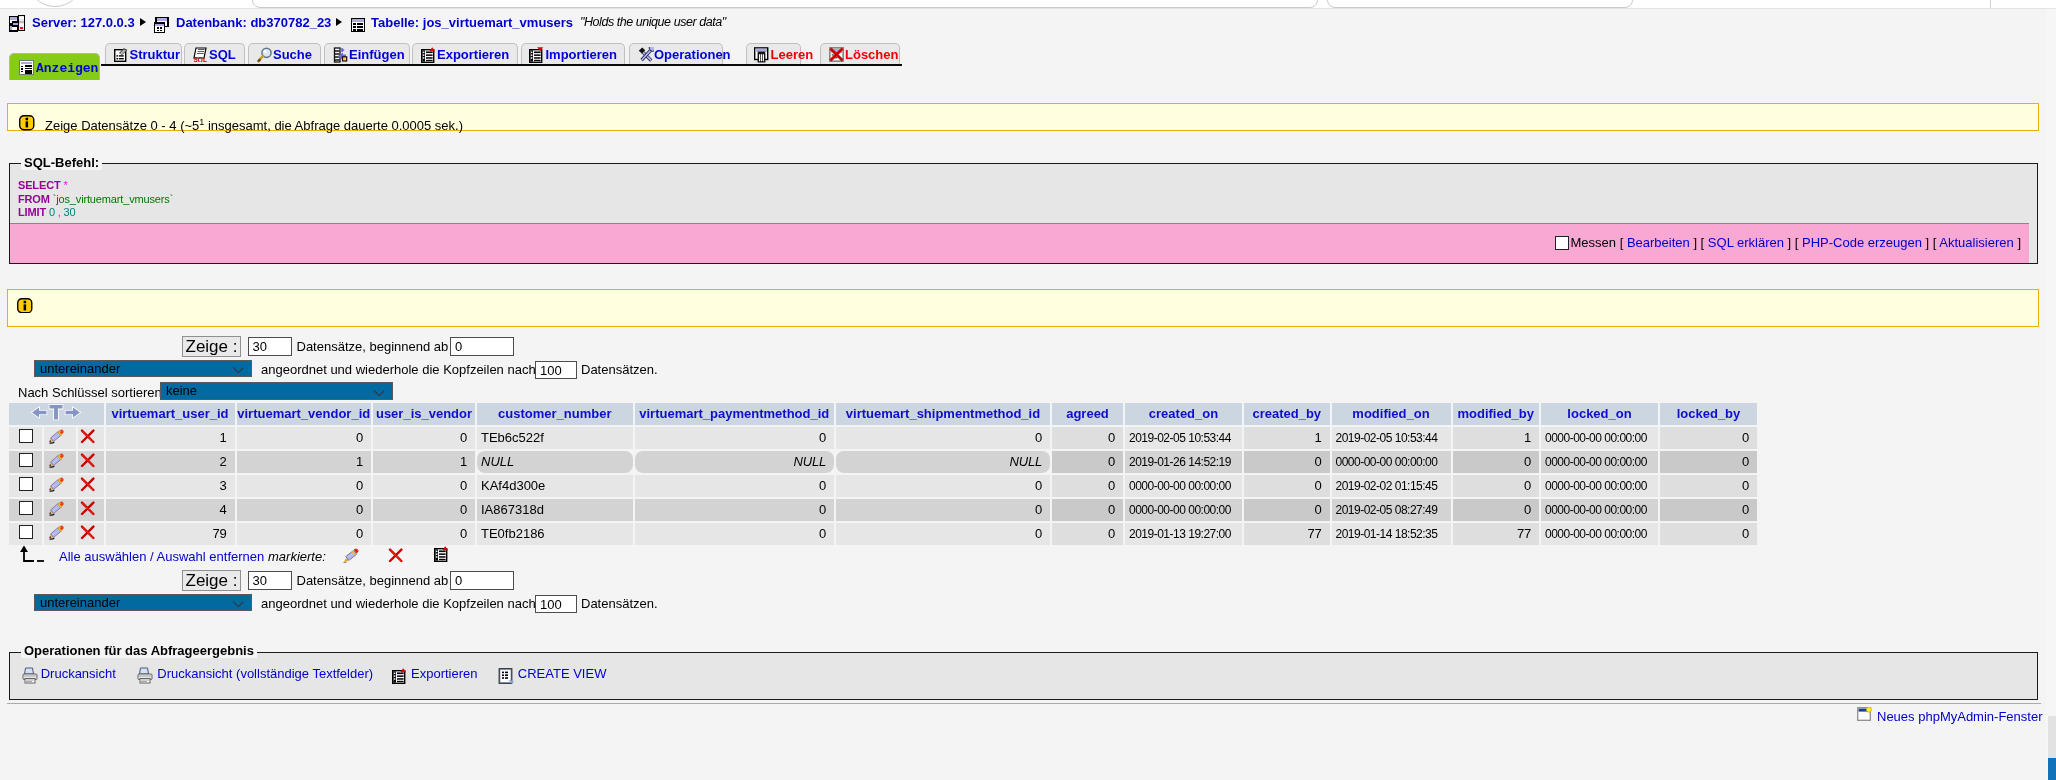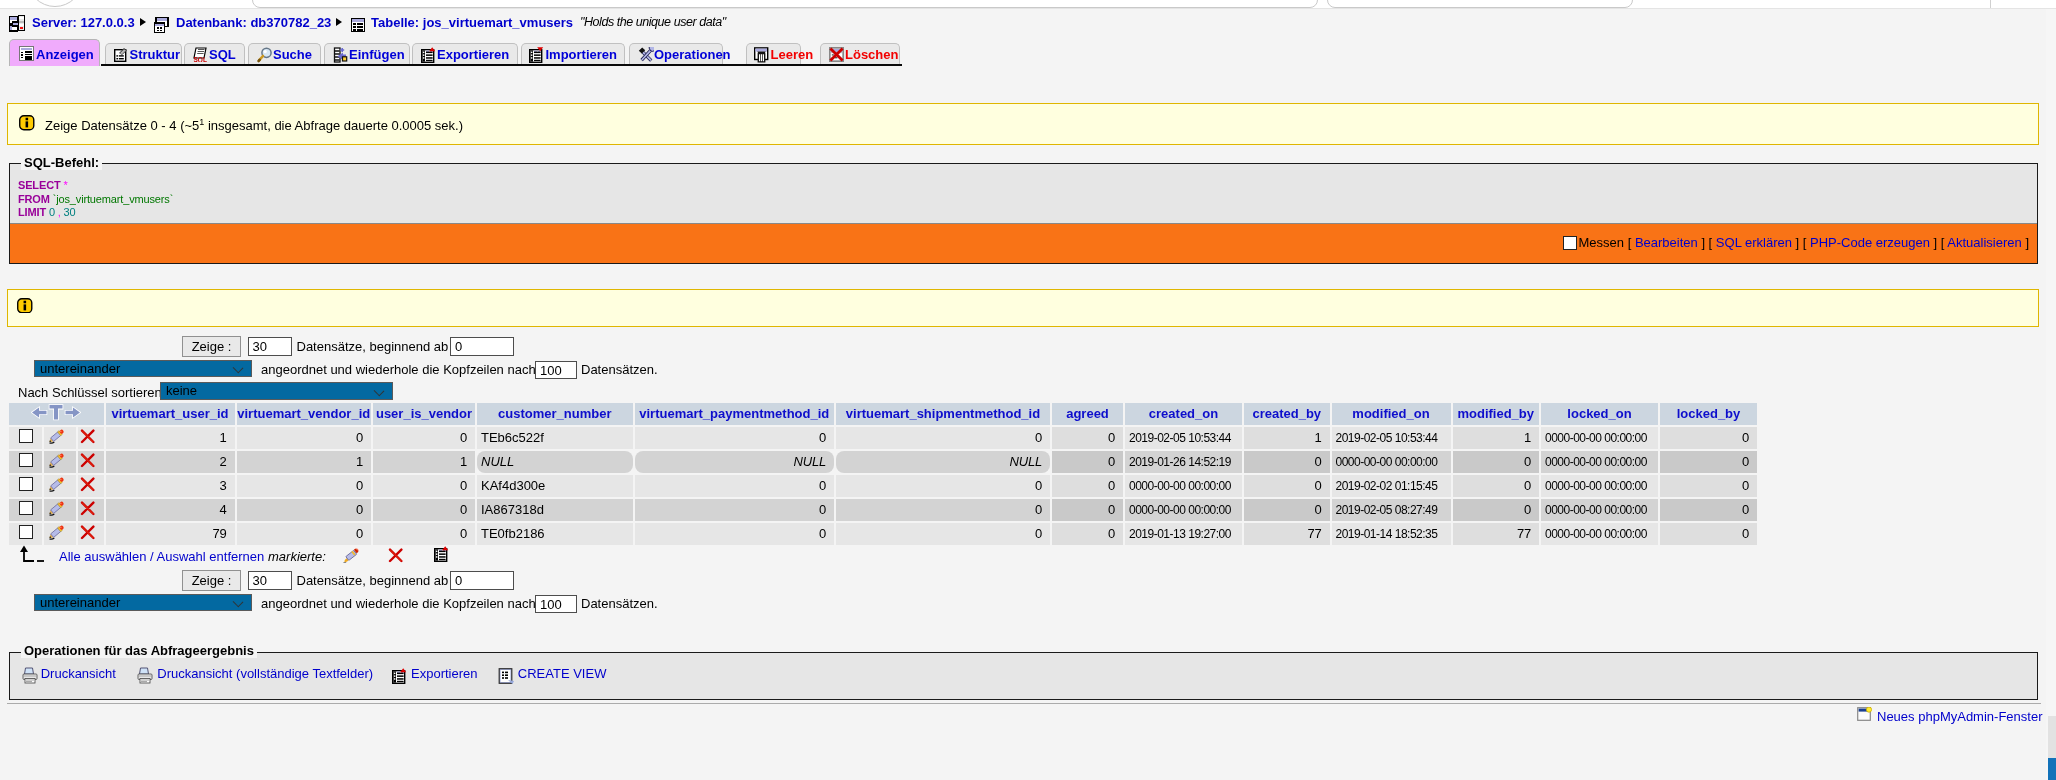--- a/index.html
+++ b/index.html
@@ -11,39 +11,39 @@
   #chrome{position:absolute;left:0;top:0;width:2056px;height:8px;background:#fff;border-bottom:1px solid #e4e4e4;overflow:hidden;}
   #chrome .circ{position:absolute;left:27px;top:-49px;width:54px;height:54px;border:1px solid #c9c9c9;border-radius:50%;background:#fff;}
   #chrome .box{position:absolute;top:-10px;height:16px;background:#fff;border:1px solid #c9c9c9;border-radius:8px;}
   
   .crumb{position:absolute;top:15px;height:17px;font-weight:bold;font-size:13px;}
   .crumb-sep{position:absolute;top:18px;width:0;height:0;border-left:6px solid #000;border-top:4.5px solid transparent;border-bottom:4.5px solid transparent;}
   .comment{position:absolute;top:15px;font-style:italic;font-size:12.5px;letter-spacing:-0.45px;color:#000;font-weight:normal;}
   
   .tab{position:absolute;box-sizing:border-box;height:21.5px;top:42.5px;background:#e9e9e9;border:1px solid #c0c0c0;border-bottom:none;border-radius:5px 5px 0 0;font-weight:bold;font-size:13px;color:#0000d8;white-space:nowrap;}
   .tab .lbl{position:absolute;left:24px;top:3px;}
-  .tab.active{top:39px;height:27px;background:#f0abfc;border-color:#b5b5b5;z-index:3;}
+  .tab.active{top:53px;height:27px;background:#84cc16;border-color:#b5b5b5;z-index:3;font-family:Liberation Mono, monospace;}
   .tab.active .lbl{top:6.5px;}
   .tab.red{color:#f20000;}
   .tab svg{position:absolute;left:7.5px;top:3px;}
   .tab.active svg{top:6px;left:9px;}
   .tab.active .lbl{left:26px;}
   #tabline{position:absolute;left:100.5px;top:63.5px;width:801px;height:2px;background:#0a0a0a;z-index:2;}
   
   .notice{position:absolute;left:7px;width:2032px;box-sizing:border-box;background:#ffffdf;border:1px solid #dfb600;}
   
   .fs{position:absolute;left:9px;width:2029px;box-sizing:border-box;border:1.5px solid #1a1a1a;background:#e6e6e6;}
   .fs .legend{position:absolute;left:11px;font-weight:bold;background:#f4f4f4;padding:0 3px;white-space:nowrap;}
   .sqlword{color:#990099;font-weight:bold;}
   .sqlid{color:#007700;}
   .sqlnum{color:#008080;}
   .sqlpunct{color:#ff00ff;}
-  .band{position:absolute;left:0;right:0;bottom:0;height:39px;background:#f97316;border-top:1px solid #888;}
-  
-  .btn{position:absolute;box-sizing:border-box;background:#e9e9e9;border:1.2px solid #909090;font-size:13px;text-align:center;color:#000;}
+  .band{position:absolute;left:0;right:8px;bottom:0;height:39px;background:#f9a8d4;border-top:1px solid #888;}
+  
+  .btn{position:absolute;box-sizing:border-box;background:#e9e9e9;border:1.2px solid #909090;font-size:17px;text-align:center;color:#000;}
   .inp{position:absolute;box-sizing:border-box;background:#fff;border:1.5px solid #4d4d4d;font-size:13px;padding:0 0 0 4px;color:#000;}
   .sel{position:absolute;box-sizing:border-box;background:#0369a1;border:1.2px solid #5a5a5a;font-size:13px;padding:0 0 0 5px;color:#000;}
   .sel:after{content:"";position:absolute;right:9px;top:50%;margin-top:-4px;width:7px;height:7px;border-right:1.6px solid #333;border-bottom:1.6px solid #333;transform:rotate(45deg) scale(1,0.9);transform-origin:center;}
   .cb{position:absolute;box-sizing:border-box;width:14px;height:14px;background:#fff;border:1.7px solid #222222;}
   
   #dt{position:absolute;left:7px;top:401px;border-collapse:separate;border-spacing:2px;font-size:12px;}
   #dt th{background:#ccd6e0;color:#0e0ecc;font-weight:bold;font-size:13px;height:21.5px;padding:0;text-align:center;}
   #dt td{height:22px;padding:0 8px 0 4px;white-space:nowrap;font-size:13px;}
   #dt td.num{text-align:right;letter-spacing:-0.2px;}
   #dt td.txt{text-align:left;}
@@ -248,21 +248,21 @@
           <rect x="2.8" y="10" width="2" height="1.4"></rect>
           <rect x="5.8" y="10" width="2.6" height="1.4"></rect>
         </g>
       <path d="M1.4 1.4 L13.6 13.6 M13.6 1.4 L1.4 13.6" stroke="#cc0000" stroke-width="2.8"></path>
     </svg>
     <span class="lbl">Löschen</span>
   </div>
 </div>
 <div id="tabline"></div>
 
-<div class="notice" style="top:103px;height:42px;">
+<div class="notice" style="top:103px;height:28px;">
   <svg class="abs" style="left:11px;top:11px;" width="15.5" height="15.5" viewBox="0 0 17 17">
     <rect x="0.8" y="0.8" width="15.4" height="15.4" rx="4.5" fill="#ffcc00" stroke="#000" stroke-width="1.5"></rect>
     <rect x="7.2" y="3" width="2.8" height="2.8" fill="#000"></rect>
     <rect x="7.2" y="7" width="2.8" height="6.6" fill="#000"></rect>
   </svg>
   <div class="abs" style="left:37px;top:13px;">Zeige Datensätze 0 - 4 (~5<sup style="font-size:9px;">1</sup> insgesamt, die Abfrage dauerte 0.0005 sek.)</div>
 </div>
 
 <div class="fs" id="sqlbox" style="top:163px;height:101px;">
   <div class="legend" style="top:-9px;">SQL-Befehl:</div>

